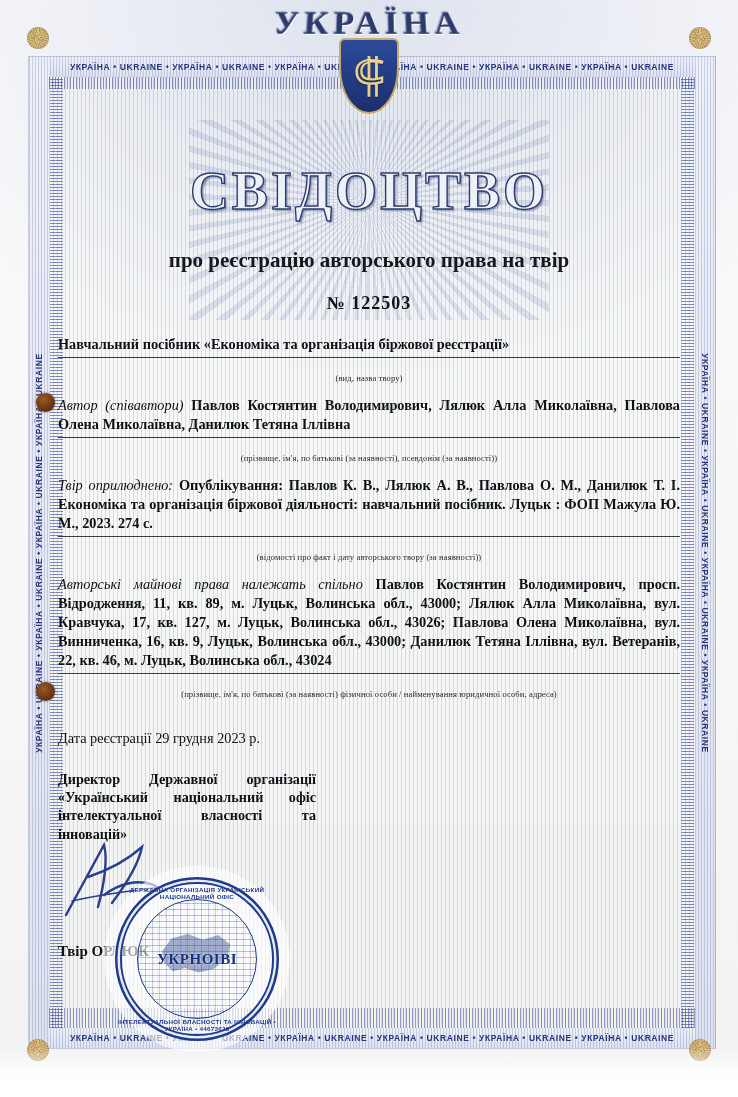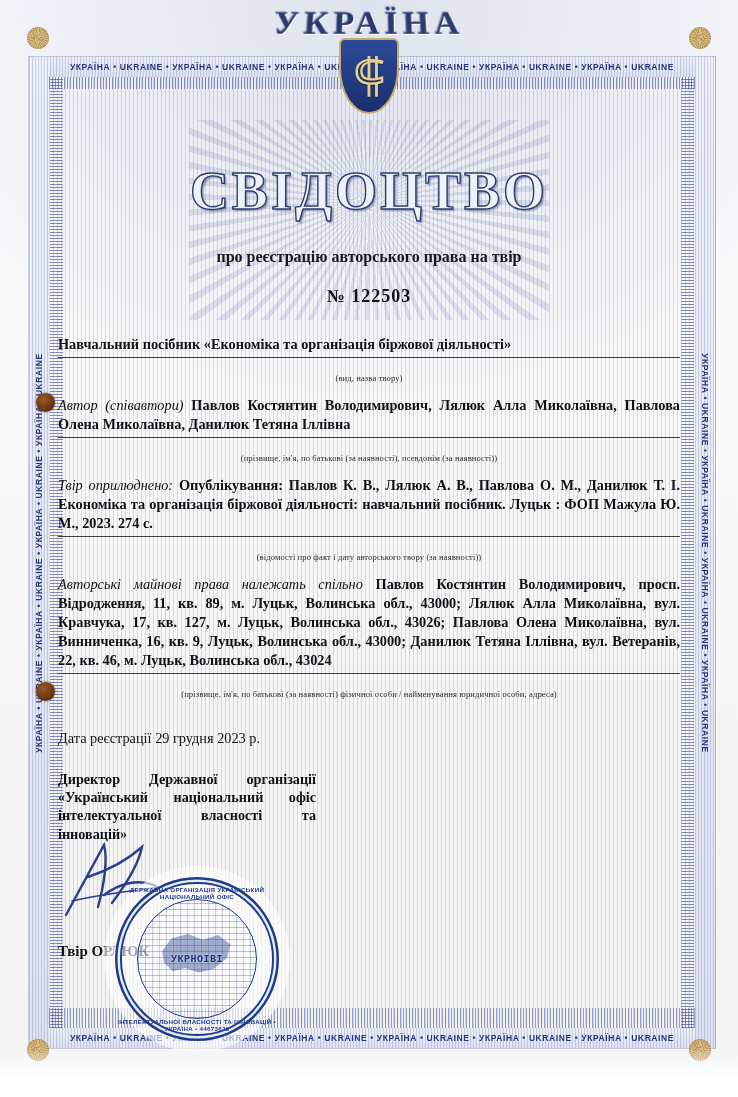--- a/index.html
+++ b/index.html
@@ -148,21 +148,21 @@
     font-family: "Liberation Serif", serif;
     font-size: 54px;
     font-weight: bold;
     letter-spacing: 3px;
     color: #eef1f8;
     -webkit-text-stroke: 1.4px #2d3d72;
     text-shadow: 2px 2px 2px rgba(35,50,105,0.45);
   }
   #doc-subtitle {
     margin-top: 26px;
-    font-size: 16px;
+    font-size: 21px;
     font-weight: bold;
     color: #16181d;
   }
   #doc-number {
     margin-top: 20px;
     font-size: 18px;
     font-weight: bold;
     color: #111319;
     letter-spacing: 1px;
   }
@@ -254,22 +254,22 @@
   }
   #seal-map {
     position: absolute; left: 18%; top: 24%; width: 64%; height: 48%;
     background: rgba(30,58,138,0.40);
     clip-path: polygon(4% 40%, 16% 18%, 38% 10%, 58% 20%, 78% 12%, 94% 28%, 90% 52%, 72% 72%, 52% 78%, 34% 70%, 18% 76%, 6% 60%);
   }
   #seal-center-text {
     position: absolute; left: 0; right: 0; top: 50%;
     transform: translateY(-50%);
     text-align: center;
-    font-family: Liberation Mono, monospace;
-    font-size: 10px;
+    font-family: Liberation Serif, serif;
+    font-size: 15px;
     font-weight: bold;
     letter-spacing: 0.5px;
     color: #16317e;
     text-shadow: 0 0 2px rgba(255,255,255,0.95);
   }
   .seal-arc {
     position: absolute; left: 0; right: 0;
     text-align: center;
     font-family: "Liberation Sans", sans-serif;
     font-size: 6.2px;
@@ -331,21 +331,21 @@
 
   <div id="title-zone">
     <div id="doc-title">СВІДОЦТВО</div>
     <div id="doc-subtitle">про реєстрацію авторського права на твір</div>
     <div id="doc-number">№ 122503</div>
   </div>
 
   <div id="body">
 
     <div class="field">
-      <div class="field-text bold rule">Навчальний посібник «Економіка та організація біржової діяльності»</div>
+      <div class="field-text bold rule">Навчальний посібник «Економіка та організація біржової реєстрації»</div>
       <div class="caption">(вид, назва твору)</div>
     </div>
 
     <div class="field">
       <div class="field-text rule"><span class="lead">Автор (співавтори)</span> <b>Павлов Костянтин Володимирович, Лялюк Алла Миколаївна, Павлова Олена Миколаївна, Данилюк Тетяна Іллівна</b></div>
       <div class="caption">(прізвище, ім'я, по батькові (за наявності), псевдонім (за наявності))</div>
     </div>
 
     <div class="field">
       <div class="field-text rule"><span class="lead">Твір оприлюднено:</span> <b>Опублікування: Павлов К. В., Лялюк А. В., Павлова О. М., Данилюк Т. І. Економіка та організація біржової діяльності: навчальний посібник. Луцьк : ФОП Мажула Ю. М., 2023. 274 с.</b></div>

